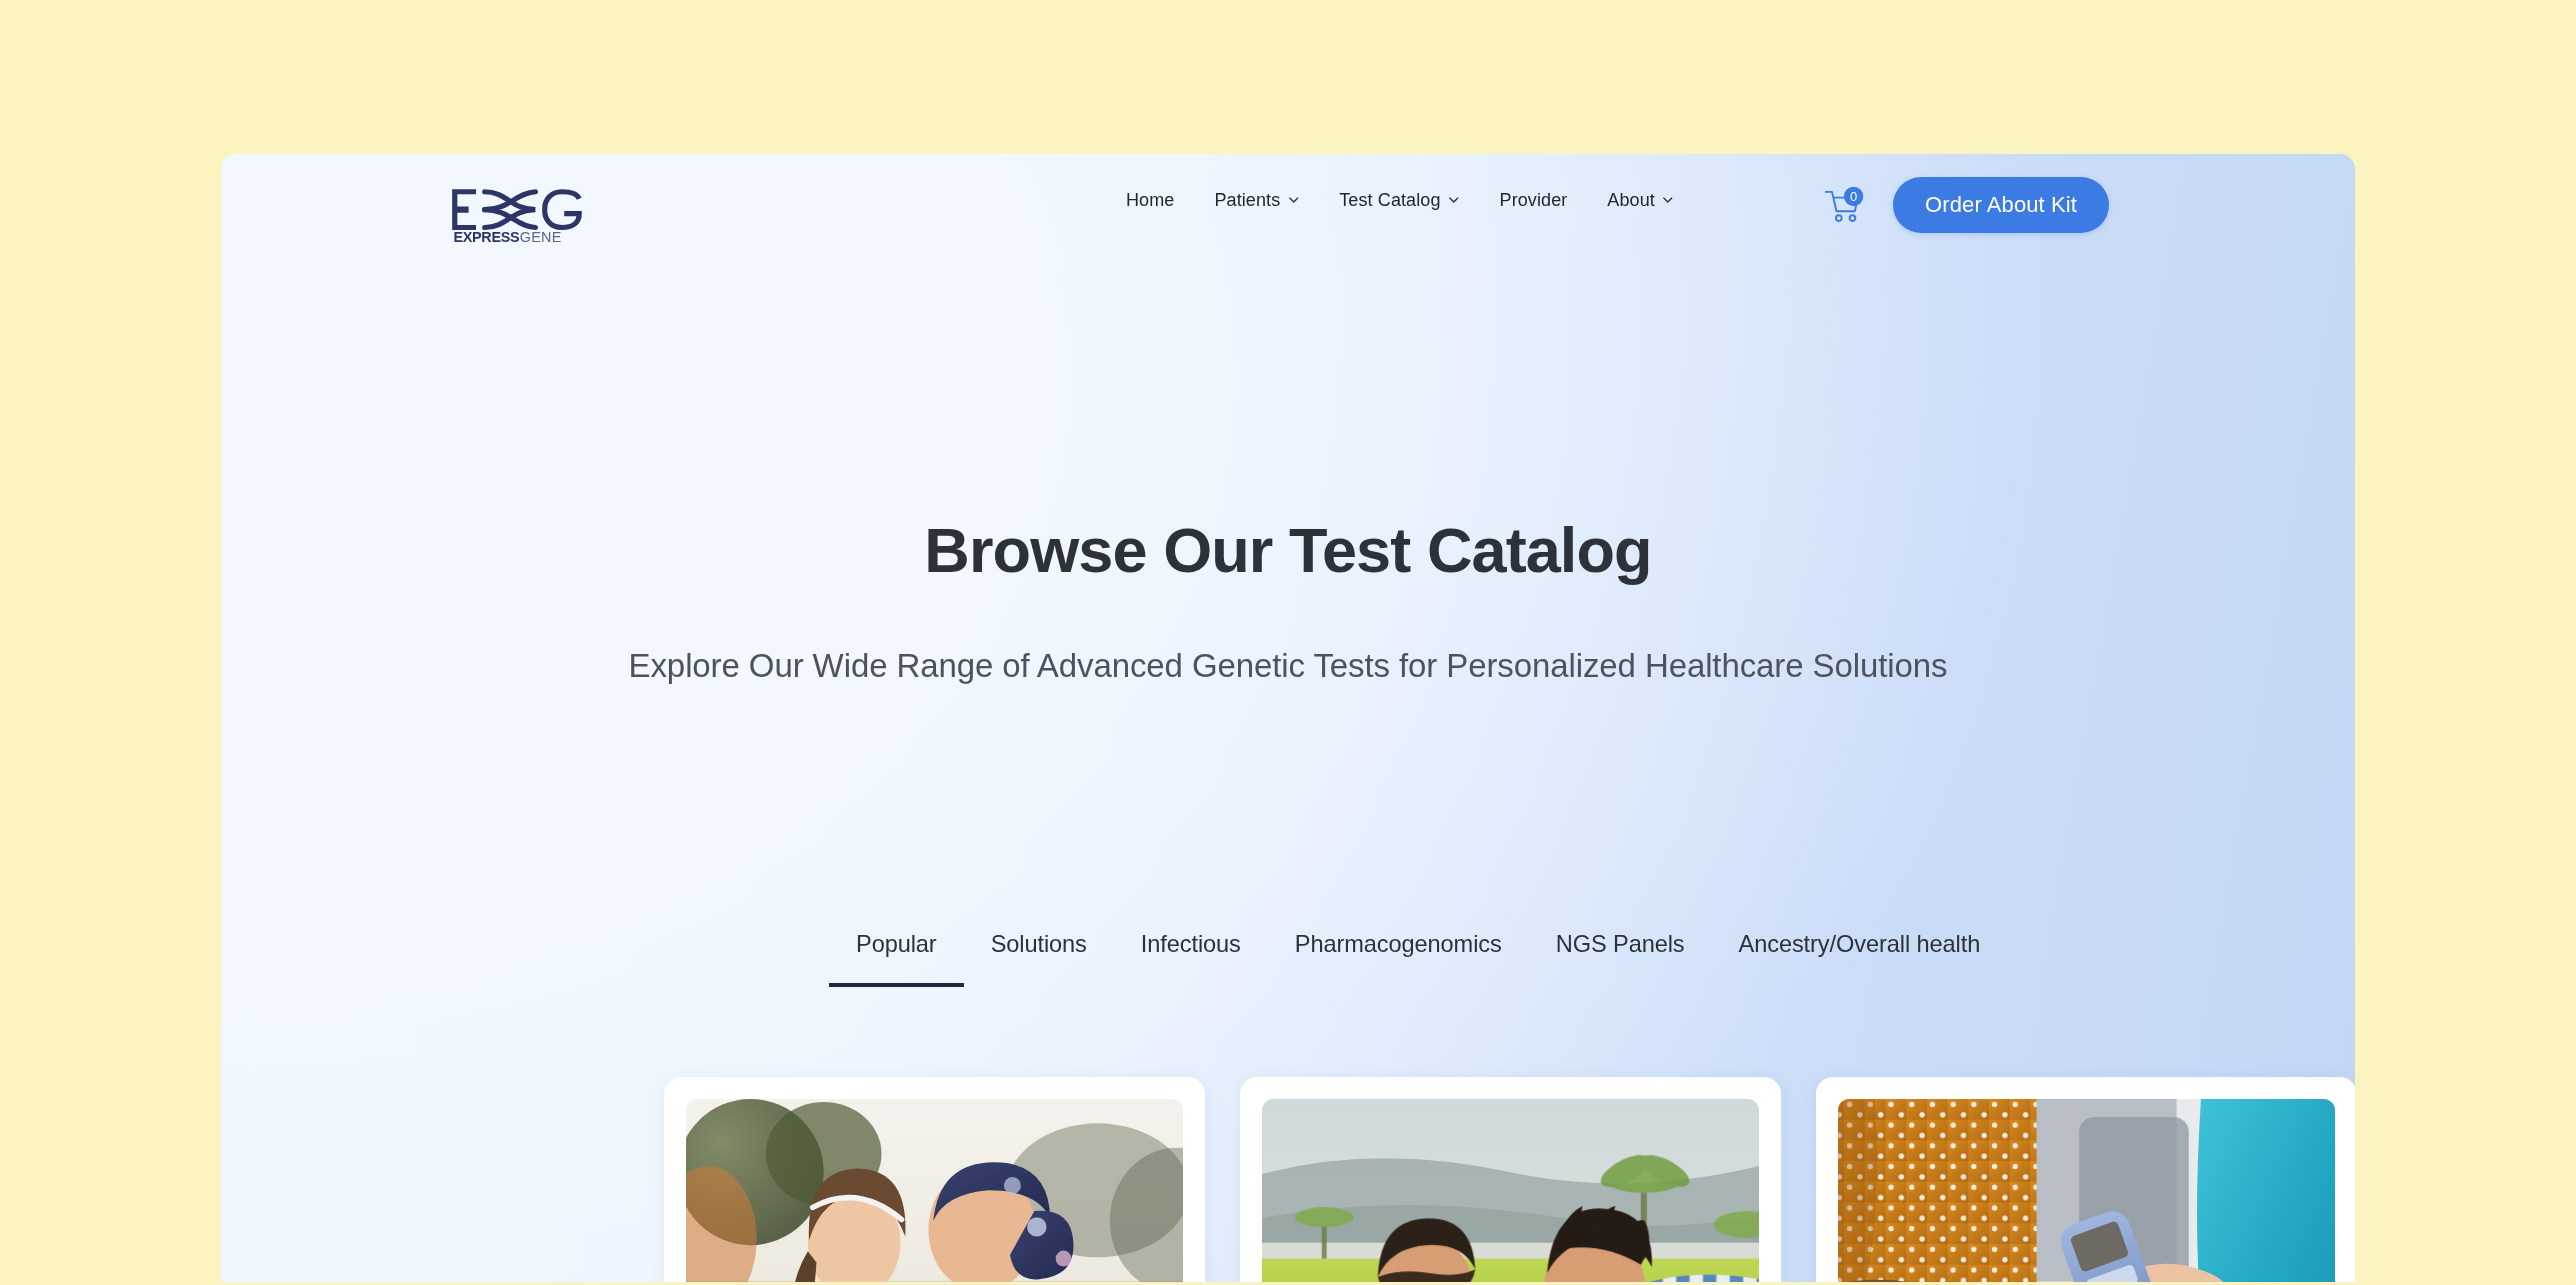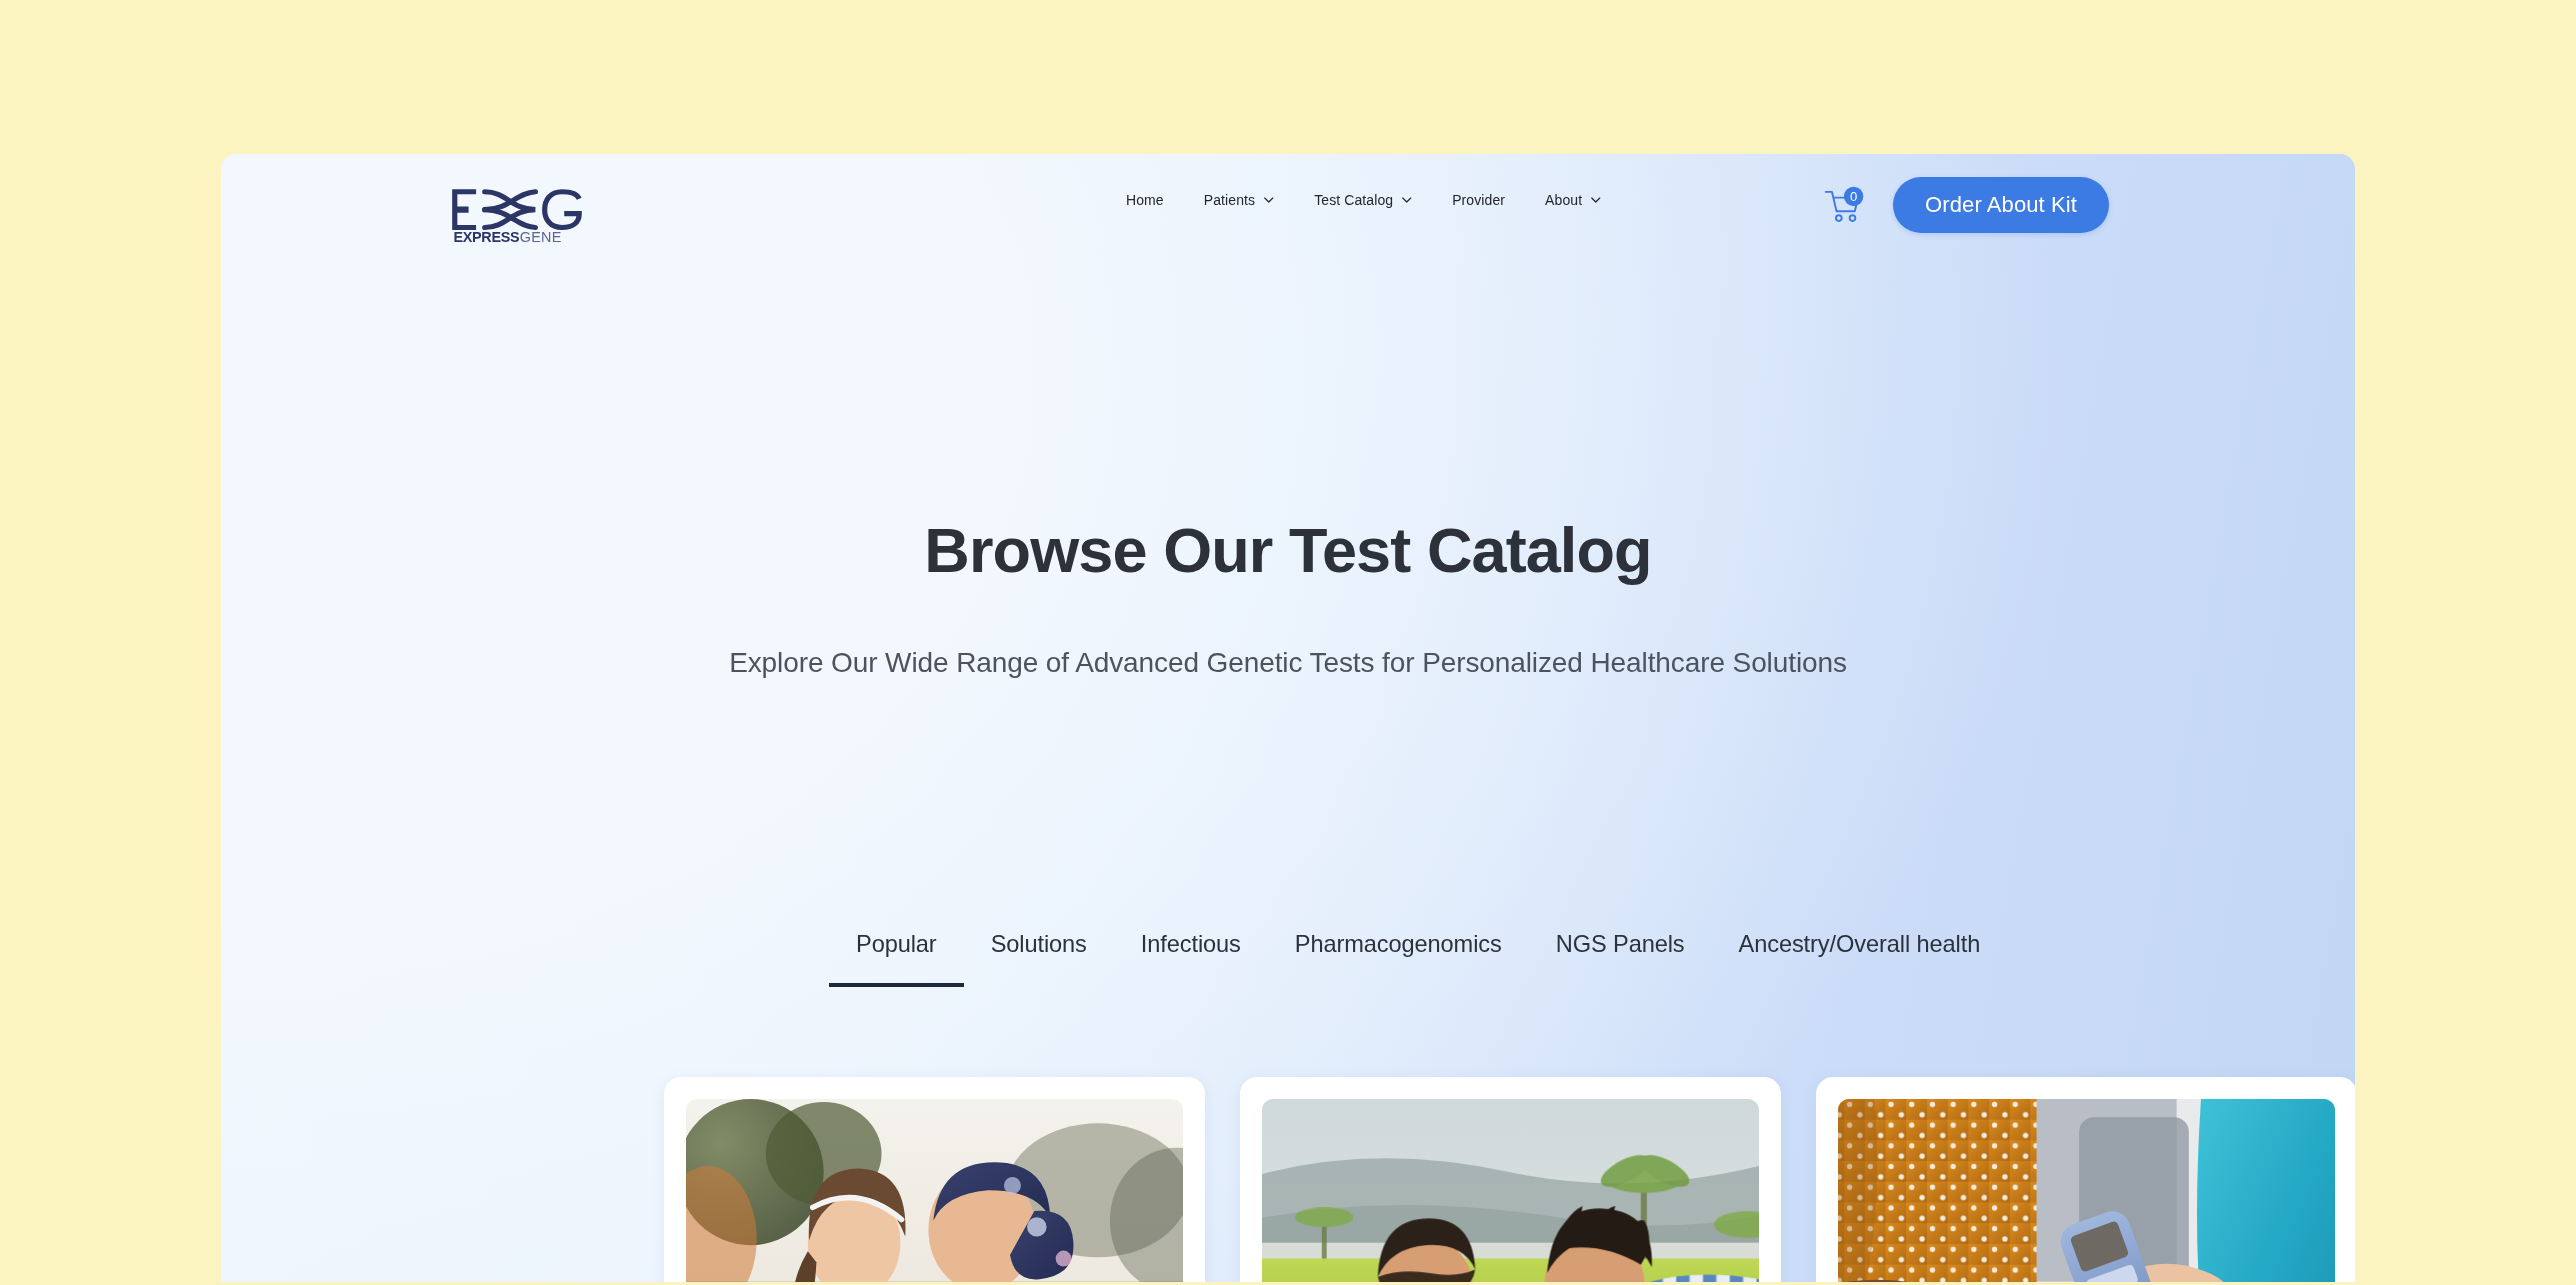--- a/index.html
+++ b/index.html
@@ -44,21 +44,21 @@
     display:flex; align-items:center;
   }
   #logo { position:absolute; left:228px; top:32px; width:136px; height:57px; }
   #nav {
     position:absolute; left:885px; top:30px;
     display:flex; align-items:center; gap:0;
     height:32px;
   }
   .nav-item {
     display:flex; align-items:center; gap:7.5px;
-    font-size:14px; color:#23262B; letter-spacing:0.1px;
+    font-size:18px; color:#23262B; letter-spacing:0.1px;
     padding:0 20px; cursor:pointer; white-space:nowrap;
   }
   .chev { display:inline-block; width:11.5px; height:11.5px; }
   .chev svg { display:block; }
 
   #header-right {
     position:absolute; right:246px; top:23px;
     display:flex; align-items:center; gap:28px;
   }
   #cart { position:relative; width:41px; height:38px; cursor:pointer; }
@@ -74,21 +74,21 @@
 
   
   #hero { position:absolute; left:0; top:0; width:100%; text-align:center; }
   #hero-title {
     position:absolute; top:365px; width:100%;
     font-size:63px; font-weight:bold;
     color:#2C313A; letter-spacing:-0.9px; line-height:1;
   }
   #hero-sub {
     position:absolute; top:493px; width:100%;
-    font-size:28px; color:#4C535E; letter-spacing:-0.1px;
+    font-size:33px; color:#4C535E; letter-spacing:-0.1px;
   }
 
   
   #search-bar {
     position:absolute; left:866px; top:573px;
     width:843px; height:91px;
     background:#fff; border-radius:45px;
     display:flex; align-items:center;
     box-shadow:0 5.8px 19.5px rgba(70,110,180,.10), 0 1.2px 3.5px rgba(70,110,180,.06);
   }

